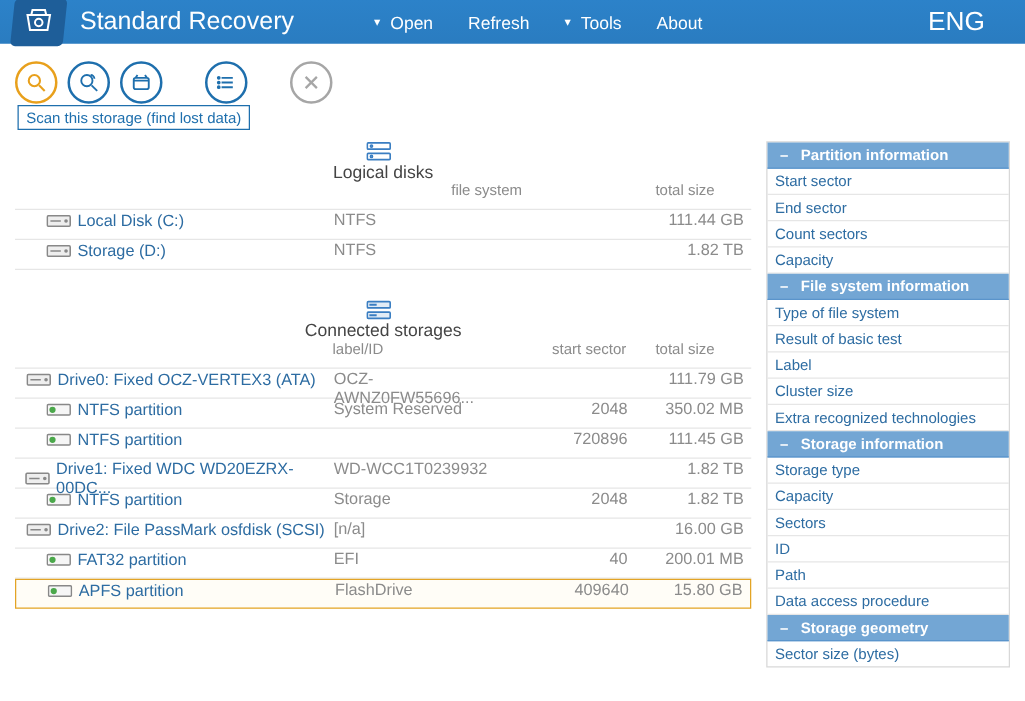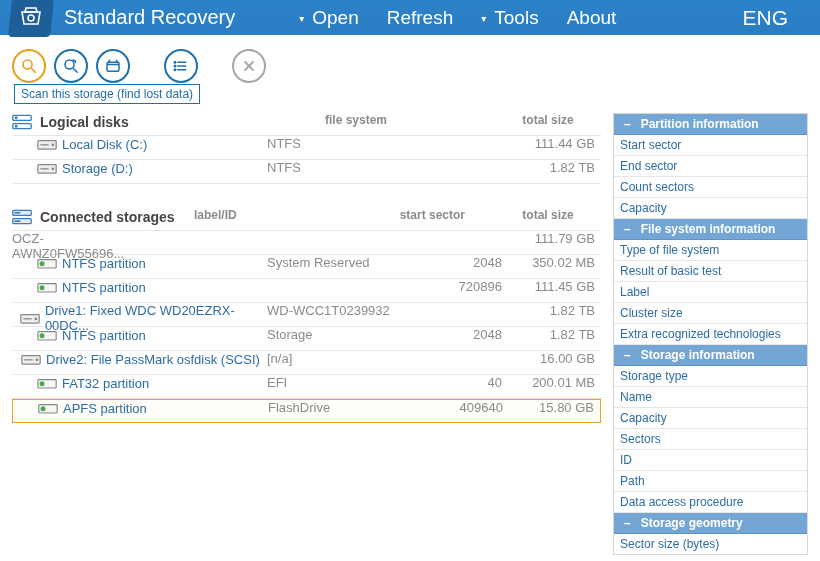--- a/index.html
+++ b/index.html
@@ -42,21 +42,21 @@
   }
   .app-logo svg{transform:skewX(6deg);}
   .app-title {
     font-size: 20px;
     margin-left: 12px;
     margin-right: 50px;
     white-space: nowrap;
   }
   .menu-item {
     padding: 6px 14px;
-    font-size: 19px;
+    font-size: 14px;
     cursor: pointer;
     position: relative;
     white-space: nowrap;
   }
   .menu-item .dd::before {
     content: "▾";
     font-size: 10px;
     position: relative;
     top: -2px;
     margin-right: 8px;
@@ -98,24 +98,25 @@
     width: 195px;
     margin-left: 12px;
     border: 1px solid #d8d8d8;
   }
   
   .section + .section { margin-top: 24px; }
   .section-head {
     display: flex;
     align-items: center;
     font-size: 14px;
-    font-weight: 700;
+    font-weight: 400;
     color: #444;
     border-bottom: 1px solid var(--row-border);
     padding-bottom: 4px;
+    flex-direction: column;
   }
   .section-head .ico { width: 22px; margin-right: 6px; display:flex;align-items:center; }
   .col-headers {
     display: flex;
     font-size: 12px;
     color: var(--text-grey);
   }
   .col-headers span { padding-bottom: 4px; }
   .row {
     display: flex;
@@ -127,21 +128,21 @@
     border: 1px solid var(--highlight-border);
     background: var(--highlight-bg);
   }
   .c-name { flex: 0 0 255px; display: flex; align-items: center; color: var(--link-blue); cursor: pointer; }
   .c-name.top { padding-left: 8px; }
   .c-name.sub { padding-left: 24px; }
   .c-fs   { flex: 0 0 140px; color: var(--text-grey); }
   .c-start{ flex: 0 0 95px;  text-align: right; color: var(--text-grey); }
   .c-size { flex: 1;         text-align: right; color: var(--text-grey); padding-right: 6px;}
   .row .ico { width: 22px; height: 16px; margin-right: 4px; display:flex;align-items:center;justify-content:center;}
-  .section-head .col-headers{ margin-left:auto;gap:36px; }
+  .section-head .col-headers{ margin-left:auto; }
   .section-head .col-headers .c-fs{flex:0 0 140px;text-align:left;}
   .section-head .col-headers .c-start{flex:0 0 95px;text-align:right;}
   .section-head .col-headers .c-size{flex:0 0 100px;text-align:center;padding-right:6px;}
   
   .group-head {
     background: var(--panel-blue);
     color: #fff;
     font-weight: 600;
     font-size: 12px;
     padding: 3px 6px;
@@ -287,20 +288,30 @@
         </span>
         <span>Connected storages</span>
         <div class="col-headers">
           <span class="c-fs">label/ID</span>
           <span class="c-start">start sector</span>
           <span class="c-size">total size</span>
         </div>
       </div>
       <div id="connected-rows">
           <div class="row">
+            <span class="c-name top">
+              <span class="ico">
+                <svg width="20" height="14" viewBox="0 0 24 16" fill="none" stroke="#888" stroke-width="1.5">
+                  <rect x="1" y="4" width="22" height="10" rx="1" fill="#eee"></rect>
+                  <circle cx="19" cy="9" r="1" fill="#888"></circle>
+                  <line x1="4" y1="9" x2="14" y2="9"></line>
+                </svg>
+              </span>
+              <span>Drive0: Fixed OCZ-VERTEX3 (ATA)</span>
+            </span>
             <span class="c-fs">OCZ-AWNZ0FW55696...</span>
             <span class="c-start"></span>
             <span class="c-size">111.79 GB</span>
           </div>
           <div class="row">
             <span class="c-name sub">
               <span class="ico">
                 <svg width="20" height="14" viewBox="0 0 24 16" fill="none" stroke="#888" stroke-width="1.4">
                   <rect x="1" y="4" width="22" height="10" rx="1" fill="#f6f6f6"></rect>
                   <circle cx="6" cy="9" r="3" fill="#4ba84b" stroke="none"></circle>
@@ -419,21 +430,20 @@
       <div class="prop">Type of file system</div>
       <div class="prop">Result of basic test</div>
       <div class="prop">Label</div>
       <div class="prop">Cluster size</div>
       <div class="prop">Extra recognized technologies</div>
       <div class="group-head">
         <span class="tw">–</span>
         <span>Storage information</span>
       </div>
       <div class="prop">Storage type</div>
-      <div class="prop">Name</div>
       <div class="prop">Capacity</div>
       <div class="prop">Sectors</div>
       <div class="prop">ID</div>
       <div class="prop">Path</div>
       <div class="prop">Data access procedure</div>
       <div class="group-head">
         <span class="tw">–</span>
         <span>Storage geometry</span>
       </div>
       <div class="prop">Sector size (bytes)</div>

